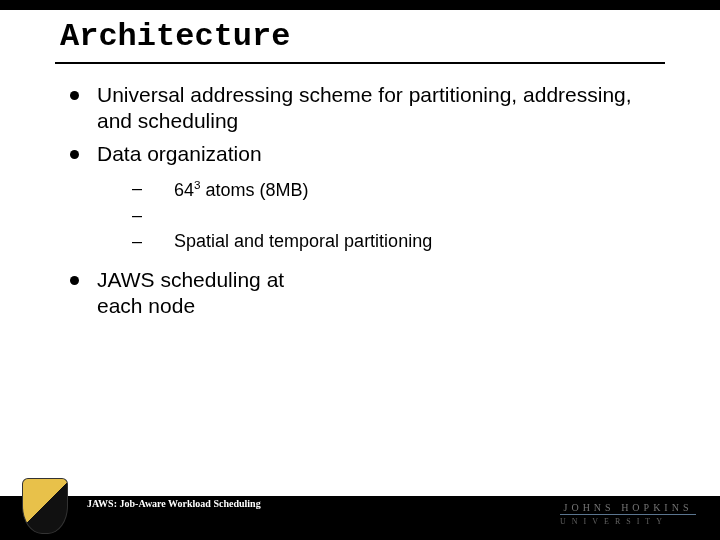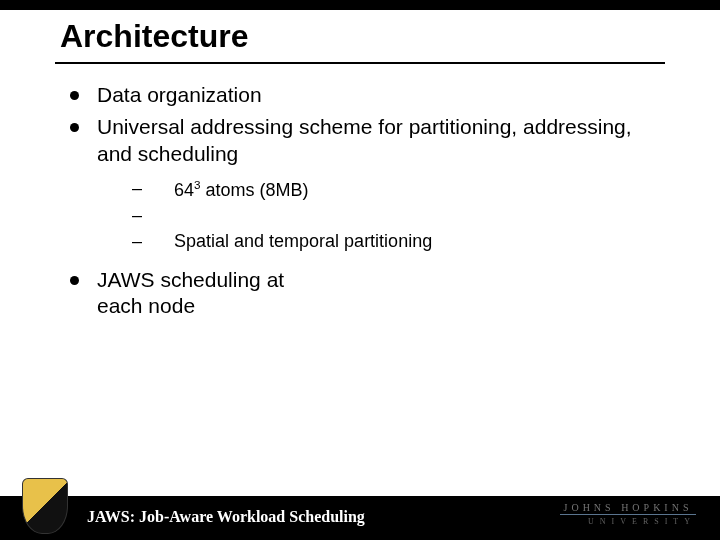--- a/index.html
+++ b/index.html
@@ -1,55 +1,55 @@
 <!DOCTYPE html>
 <html><head>
 <meta charset="utf-8">
 <style>
   * { box-sizing: border-box; margin: 0; padding: 0; }
   html, body { width: 720px; height: 540px; overflow: hidden; background: #fff; font-family: Arial, Helvetica, sans-serif; }
   .slide { position: relative; width: 720px; height: 540px; }
   .top-bar { position: absolute; top: 0; left: 0; width: 720px; height: 10px; background: #000; }
-  .title { position: absolute; top: 18px; left: 60px; font-size: 32px; font-weight: bold; color: #000; }
+  .title { position: absolute; top: 18px; left: 60px; font-size: 32px; font-weight: bold; color: #000; font-family: Liberation Mono, monospace; }
   .rule { position: absolute; top: 62px; left: 55px; width: 610px; height: 2px; background: #000; }
   .content { position: absolute; top: 82px; left: 70px; width: 580px; color: #000; }
   .lvl1 { display: flex; align-items: flex-start; margin-bottom: 6px; font-size: 21px; line-height: 1.25; }
   .lvl1 .dot { width: 9px; height: 9px; background: #000; border-radius: 50%; margin-top: 9px; margin-right: 18px; flex-shrink: 0; }
   .lvl1 .txt { flex: 1; }
   .sublist { margin: 10px 0 14px 62px; }
   .lvl2 { display: flex; align-items: flex-start; margin-bottom: 2px; font-size: 18px; line-height: 1.3; }
   .lvl2 .dash { width: 9px; margin-right: 14px; flex-shrink: 0; text-align: center; }
   .lvl2 .txt { flex: 1; max-width: 260px; margin-left: 19px; }
   sup { font-size: 0.65em; vertical-align: super; }
   .footer-bar { position: absolute; bottom: 0; left: 0; width: 720px; height: 44px; background: #000; }
-  .footer-txt { position: absolute; left: 87px; bottom: 14px; color: #fff; font-size: 16px; font-weight: bold; font-family: "Times New Roman", Times, serif; }
+  .footer-txt { position: absolute; left: 87px; bottom: 31px; color: #fff; font-size: 10px; font-weight: bold; font-family: "Times New Roman", Times, serif; }
   .crest { position: absolute; left: 22px; bottom: 6px; width: 46px; height: 56px; }
   .crest .shield { width: 46px; height: 56px; background: linear-gradient(135deg, #e8c14a 0%, #e8c14a 48%, #111 48%, #111 100%); border: 1px solid #333; border-radius: 6px 6px 20px 20px / 6px 6px 28px 28px; }
   .jhu { position: absolute; right: 24px; bottom: 6px; width: 136px; height: 32px; color: #737373; }
   .jhu .line1 { font-size: 10px; letter-spacing: 4px; font-family: "Times New Roman", Times, serif; text-align: center; margin-bottom: 1px; }
-  .jhu .line2 { font-size: 8px; letter-spacing: 6px; font-family: "Times New Roman", Times, serif; text-align: right; border-top: 1px solid #6b8aa8; padding-top: 2px; opacity: 0.85; }
+  .jhu .line2 { font-size: 8px; letter-spacing: 6px; font-family: "Times New Roman", Times, serif; text-align: left; border-top: 1px solid #6b8aa8; padding-top: 2px; opacity: 0.85; }
 </style>
 </head>
 <body>
 
 <div class="slide">
   <div class="top-bar"></div>
   <div class="title">Architecture</div>
   <div class="rule"></div>
 
   <div class="content">
 
     <div class="lvl1">
       <span class="dot"></span>
-      <span class="txt">Data organization</span>
+      <span class="txt">Universal addressing scheme for partitioning, addressing, and scheduling</span>
     </div>
 
     <div class="lvl1">
       <span class="dot"></span>
-      <span class="txt">Universal addressing scheme for partitioning, addressing, and scheduling</span>
+      <span class="txt">Data organization</span>
     </div>
 
     <div class="sublist">
       <div class="lvl2">
         <span class="dash">–</span>
         <span class="txt"><span>64</span><sup>3</sup><span> atoms (8MB)</span></span>
       </div>
       <div class="lvl2">
         <span class="dash">–</span>
       </div>

